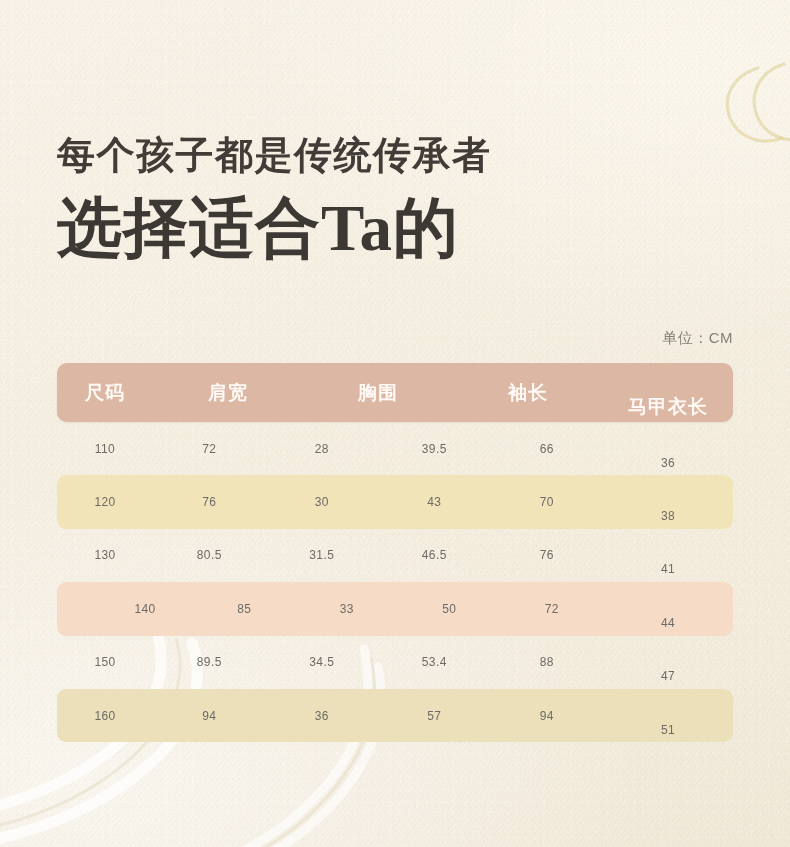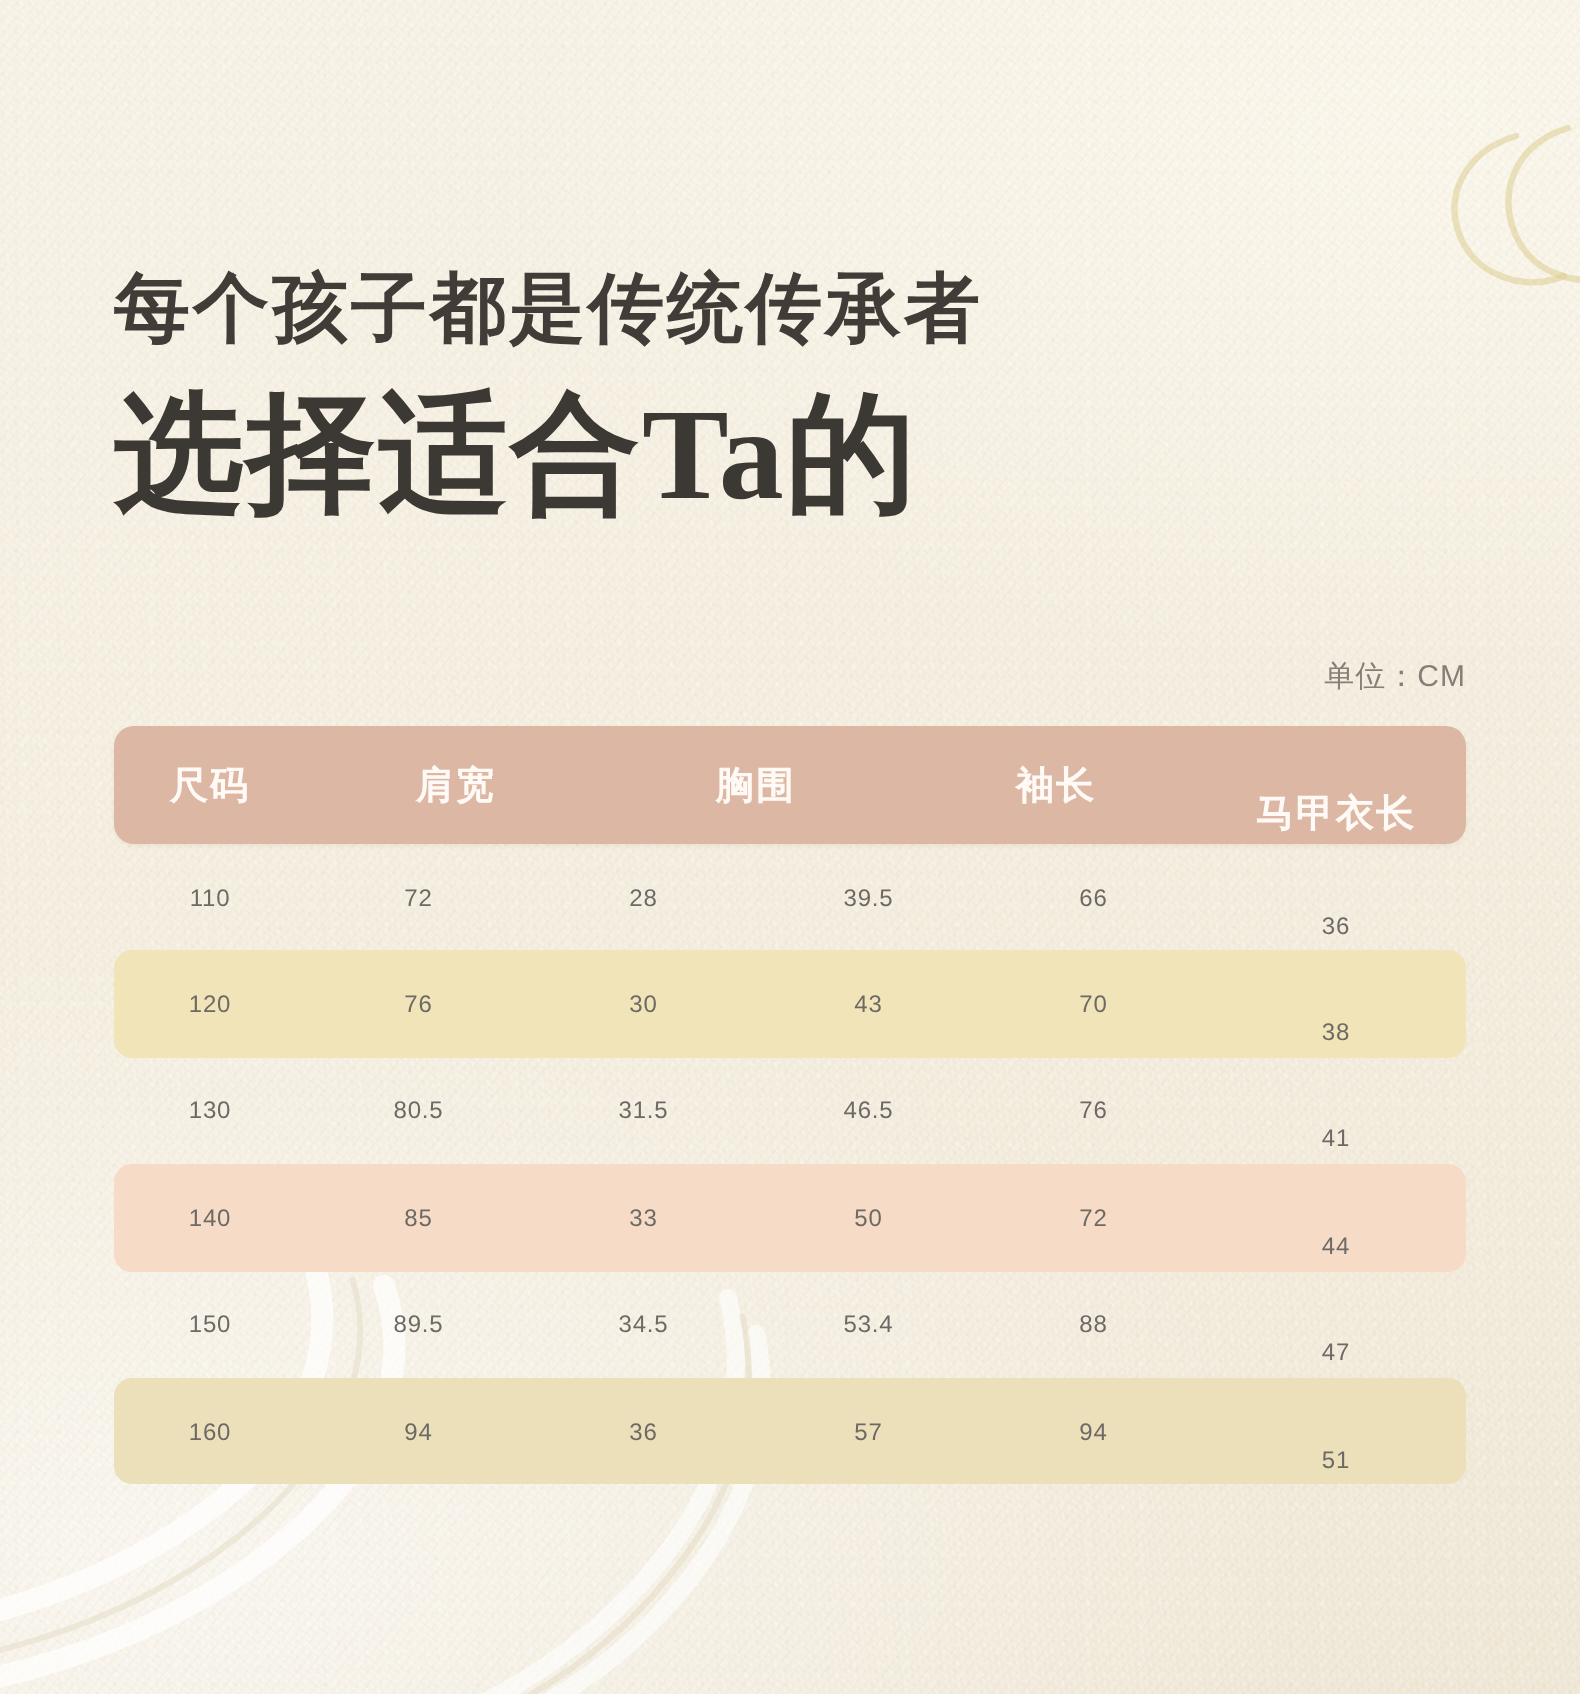--- a/index.html
+++ b/index.html
@@ -145,21 +145,21 @@
     flex: 1 1 0;
     text-align: center;
     font-size: 12px;
     color: #6d6a66;
     letter-spacing: .4px;
   }
   .cell.c0 { flex: 0 0 96px; }
   .cell.c5 { flex: 0 0 130px; margin-top: 28px; }
 
   .band-cream  { background: #f1e4b8; }
-  .band-peach  { background: #f6dcc7; }
+  .band-peach  { background: #f6dcc7; padding-left: 40px; }
   .band-khaki  { background: #ece0ba; }
   .band-none   { background: transparent; }
 </style>
 </head>
 <body>
 
 <div class="page">
   <div class="grain"></div>
   <div class="grain2"></div>
 

